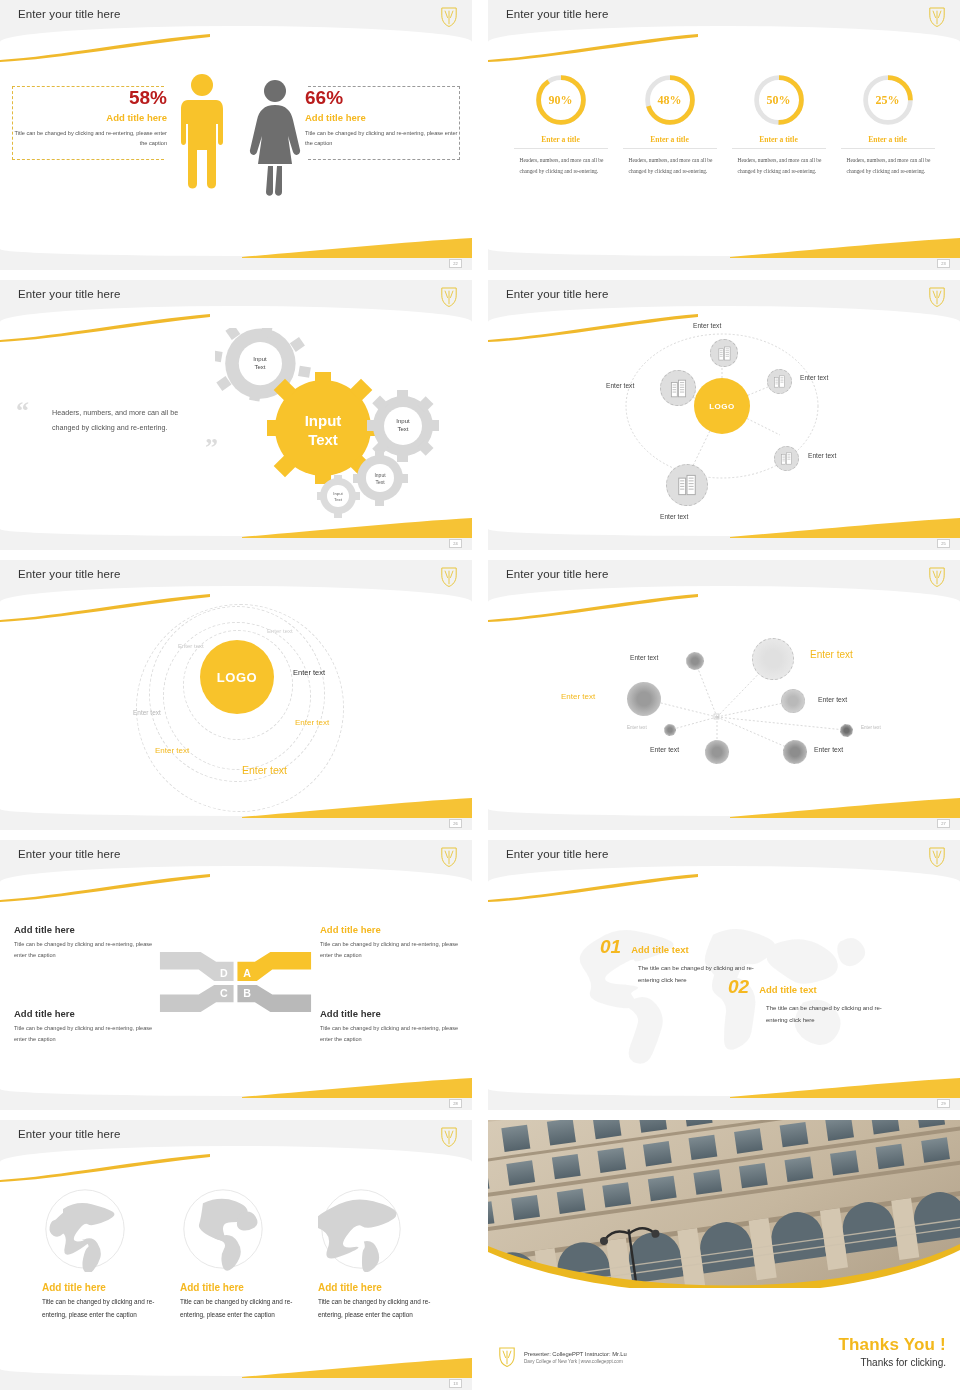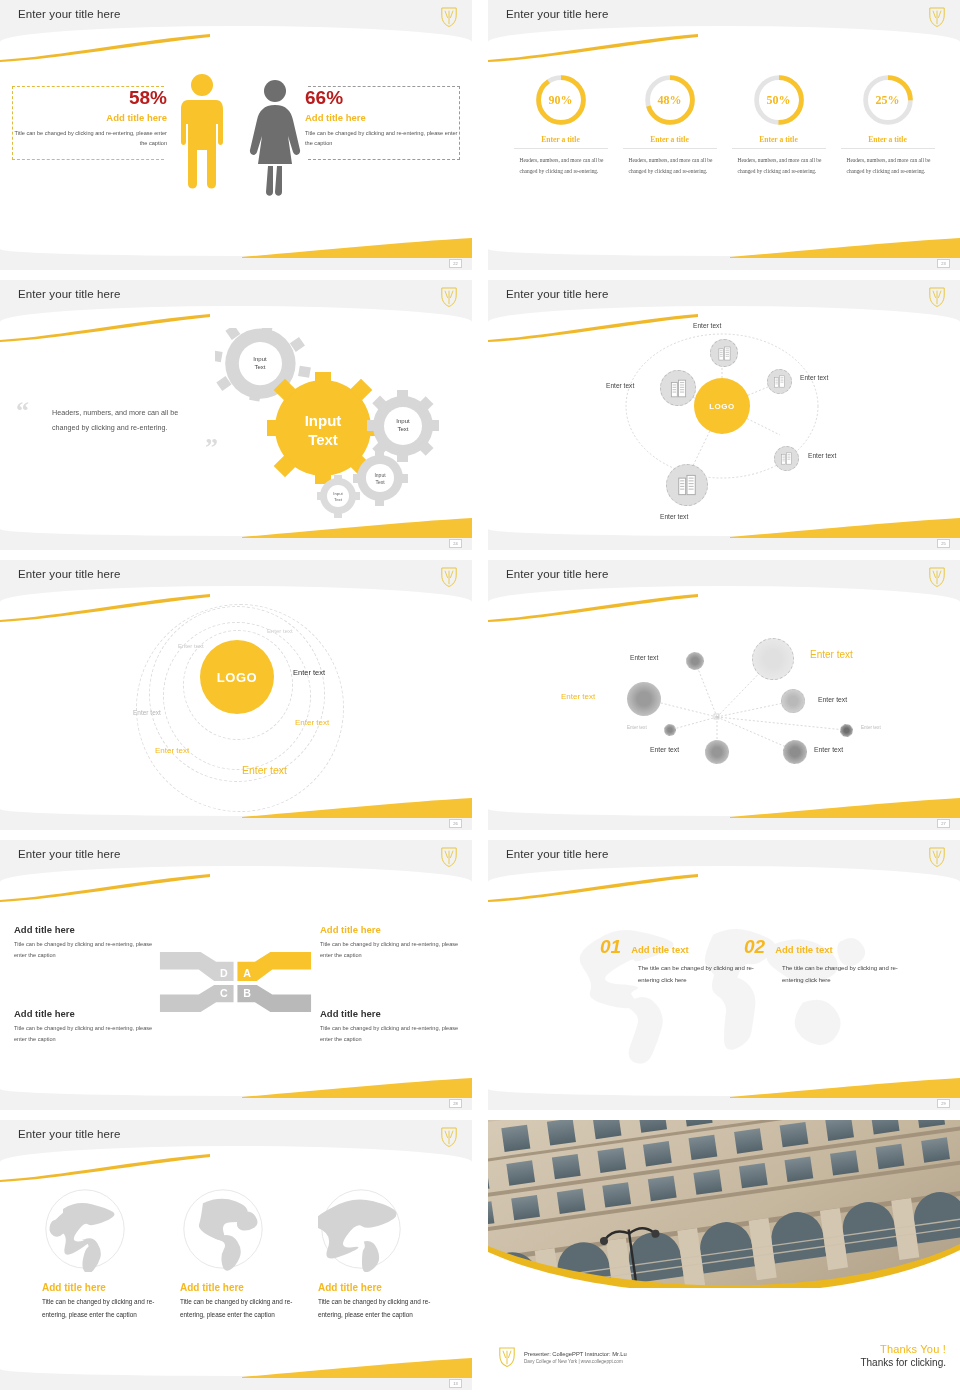--- a/index.html
+++ b/index.html
@@ -132,21 +132,21 @@
   .g-col{ position:absolute; top:66px; width:125px;}
   .g-h{ font-size:10px; font-weight:bold; color:#F5B820; margin-top:6px;}
   .g-p{ font-size:6.4px; color:#333; line-height:2.0; margin-top:3px;}
 
   
   .s10{ background:#ffffff; }
   .photo{
     position:absolute; left:0; top:0; width:472px; height:168px; overflow:hidden;
   }
   .thanks-wrap{ position:absolute; right:14px; bottom:22px; text-align:right;}
-  .thanks-big{ font-size:11px; font-weight:normal; color:#F3B81C; letter-spacing:.2px;}
+  .thanks-big{ font-size:17px; font-weight:bold; color:#F3B81C; letter-spacing:.2px;}
   .thanks-sub{ font-size:10px; color:#333; margin-top:2px;}
   .foot{ position:absolute; left:36px; bottom:26px; }
   .foot-l1{ font-size:5.8px; color:#444; }
   .foot-l2{ font-size:4.6px; color:#777; margin-top:2px;}
   .foot-logo{ position:absolute; left:10px; bottom:22px; width:18px; height:22px;}
 </style>
 </head>
 <body>
 
 <div class="deck">
@@ -596,21 +596,21 @@
     </svg>
 
     <div class="col8" style="left:64px;margin-left:48px;">
       <div style="display:flex;align-items:baseline;gap:10px;">
         <div class="num">01</div>
         <div class="c8h">Add title text</div>
       </div>
       <div class="c8p" style="width:130px;margin-left:38px;">The title can be changed by clicking and re-entering click here</div>
     </div>
 
-    <div class="col8" style="left:256px;">
+    <div class="col8" style="left:240px;margin-top:40px;">
       <div style="display:flex;align-items:baseline;gap:10px;">
         <div class="num">02</div>
         <div class="c8h">Add title text</div>
       </div>
       <div class="c8p" style="width:130px;margin-left:38px;">The title can be changed by clicking and re-entering click here</div>
     </div>
   </div>
   <div class="pagenum">29</div>
 </div>
 

